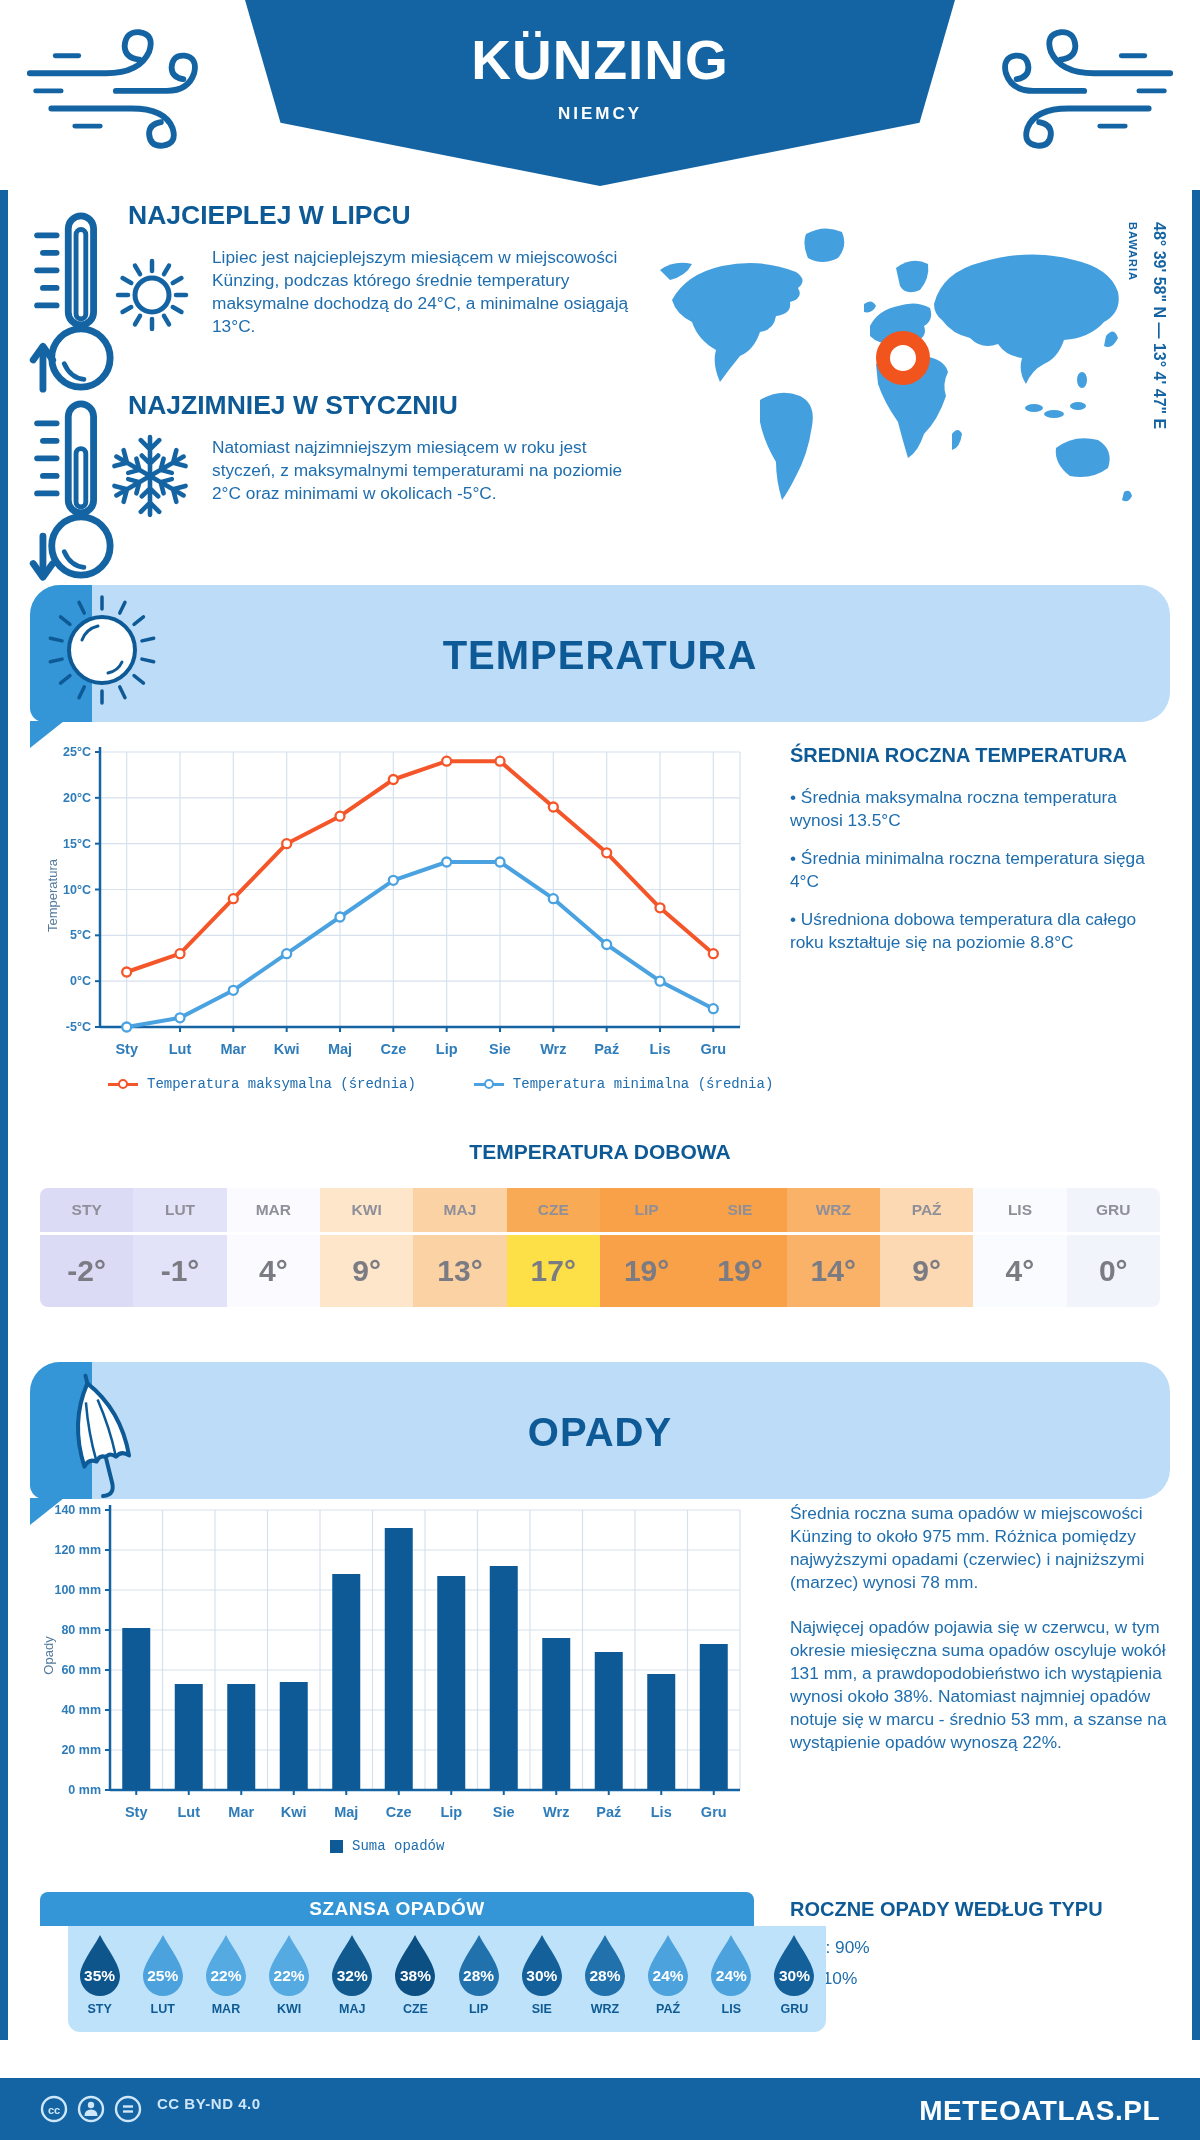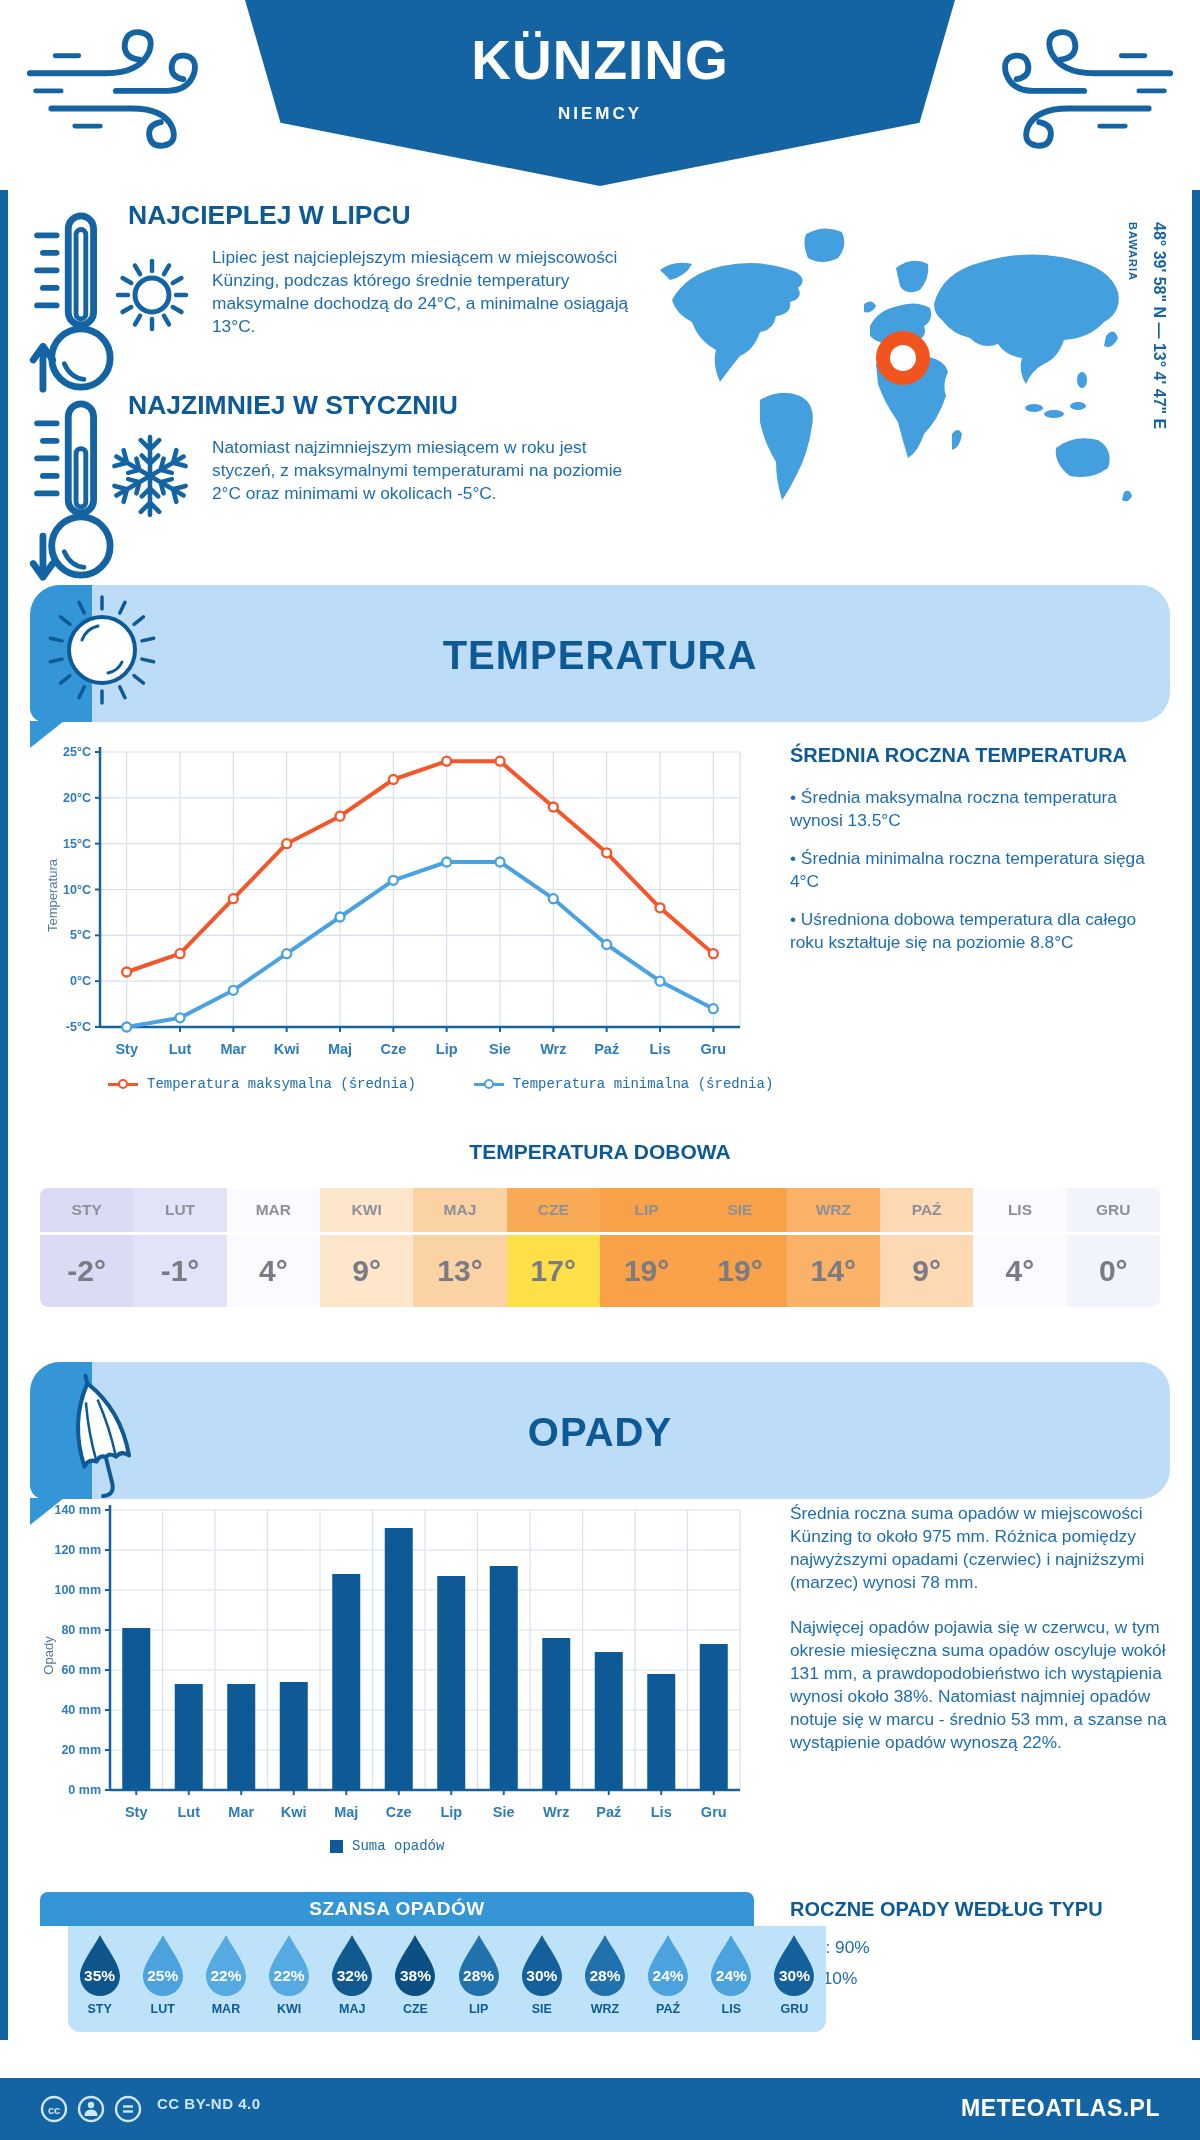--- a/index.html
+++ b/index.html
@@ -49,21 +49,21 @@
   .chance-body{position:absolute;left:40px;top:1926px;width:758px;height:106px;background:#bfe2fb;
     border-radius:0 0 12px 12px;display:flex;padding-top:8px;box-sizing:border-box;margin-left:28px;}
   .drop{position:relative;flex:1;text-align:center;}
   .drop svg{display:block;margin:0 auto;}
   .pct{position:absolute;left:0;right:0;top:33px;color:#fff;font-weight:700;font-size:15.5px;}
   .dmonth{position:absolute;left:0;right:0;top:68px;color:#0e5a92;font-weight:700;font-size:12.5px;}
   
   .footer{position:absolute;left:0;top:2078px;width:1200px;height:62px;background:#1464a3;}
   .cc-group{position:absolute;left:40px;top:17px;display:flex;align-items:flex-start;gap:9px;}
   .license{color:#cfe7fa;font-size:15px;font-weight:700;letter-spacing:.5px;margin-left:6px;}
-  .brand{position:absolute;right:40px;top:17px;color:#fff;font-size:23px;font-weight:800;letter-spacing:.5px;}
+  .brand{position:absolute;right:40px;top:17px;color:#fff;font-size:28px;font-weight:800;letter-spacing:.5px;}
 </style>
 </head>
 <body>
 
 <div id="page">
 
   <div class="side" style="left:0"></div>
   <div class="side" style="right:0"></div>
 
   <svg class="abs" style="left:22px;top:22px" width="176" height="128" viewBox="0 0 180 130">

